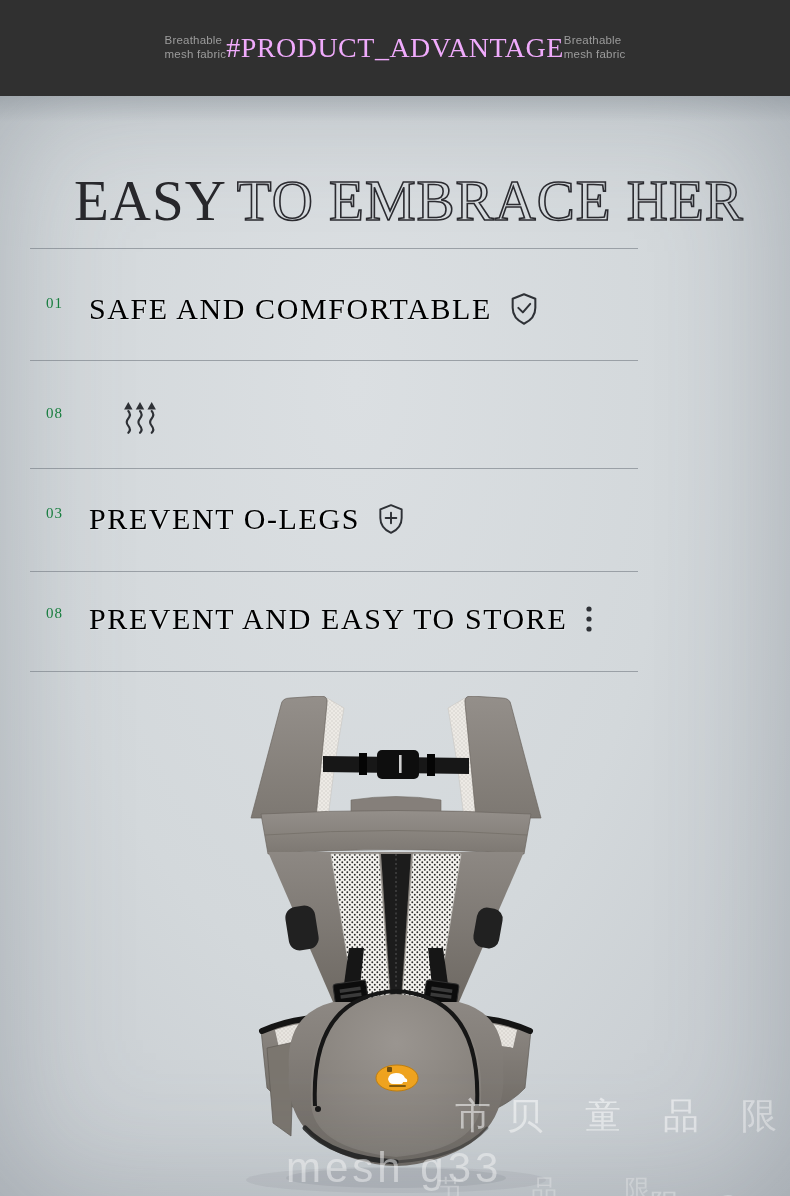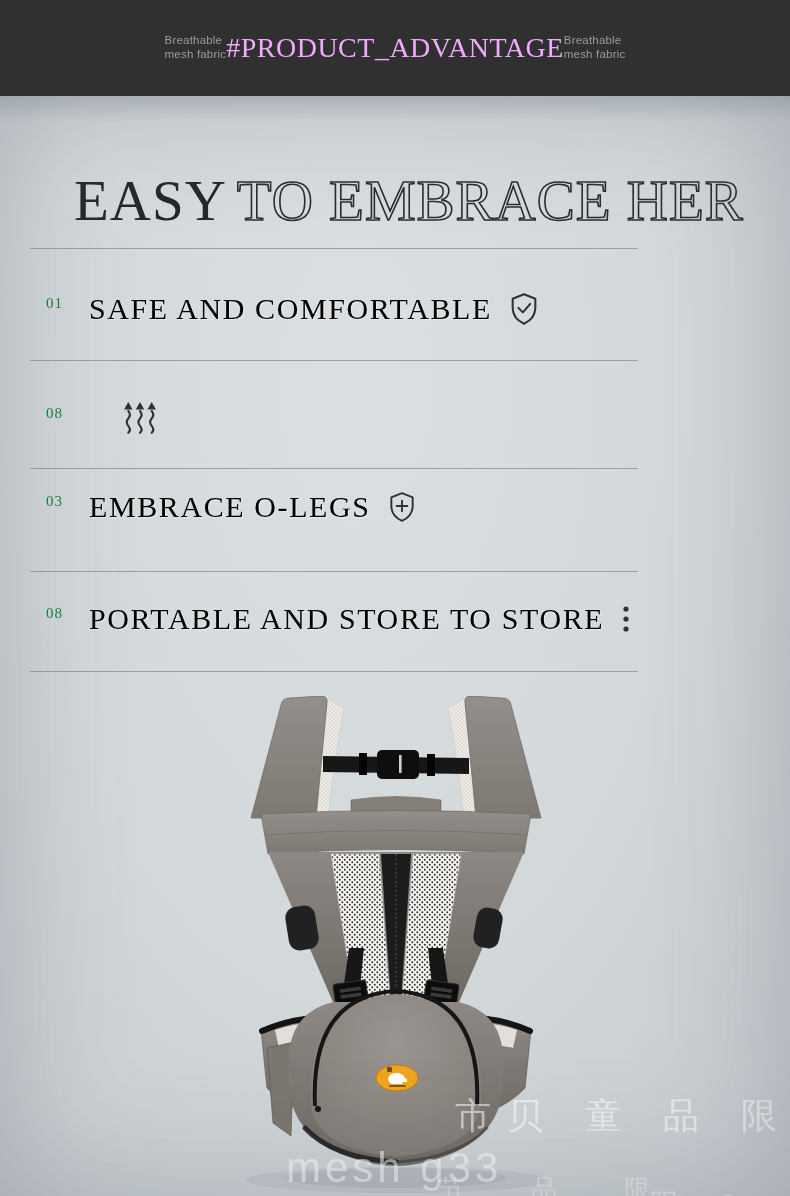--- a/index.html
+++ b/index.html
@@ -107,35 +107,35 @@
       <g fill="#2e3136">
         <path d="M5,0 L9,7 L1,7 Z"></path>
         <path d="M16,0 L20,7 L12,7 Z"></path>
         <path d="M27,0 L31,7 L23,7 Z"></path>
       </g>
     </svg>
   </span>
 </div>
 <div class="rule" style="top:468px"></div>
 
-<div class="adv-row" style="top:486px">
+<div class="adv-row" style="top:498px">
   <span class="adv-num">03</span>
-  <span class="adv-label">EMBRACE O-LEGS</span>
+  <span class="adv-label">PREVENT O-LEGS</span>
   <span class="adv-icon">
     <svg width="30" height="32" viewBox="0 0 28 30">
       <path d="M14,2 L24,6 V14 C24,21 19.5,25.5 14,28 C8.5,25.5 4,21 4,14 V6 Z" fill="none" stroke="#2e3136" stroke-width="1.8" stroke-linejoin="round"></path>
       <path d="M14,9 V19 M9,14 H19" fill="none" stroke="#2e3136" stroke-width="1.8" stroke-linecap="round"></path>
     </svg>
   </span>
 </div>
 <div class="rule" style="top:571px"></div>
 
 <div class="adv-row" style="top:598px">
   <span class="adv-num">08</span>
-  <span class="adv-label">PORTABLE AND STORE TO STORE</span>
+  <span class="adv-label">PREVENT AND EASY TO STORE</span>
   <span class="adv-icon">
     <svg width="12" height="30" viewBox="0 0 12 30">
       <circle cx="6" cy="5" r="2.6" fill="#2e3136"></circle>
       <circle cx="6" cy="15" r="2.6" fill="#2e3136"></circle>
       <circle cx="6" cy="25" r="2.6" fill="#2e3136"></circle>
     </svg>
   </span>
 </div>
 <div class="rule" style="top:671px"></div>
 

